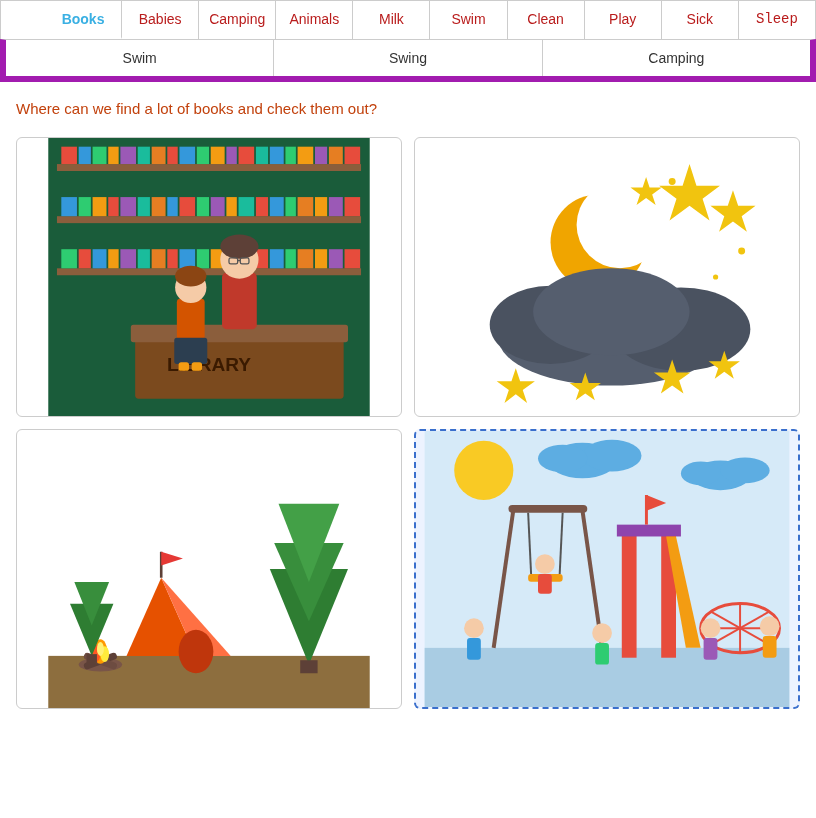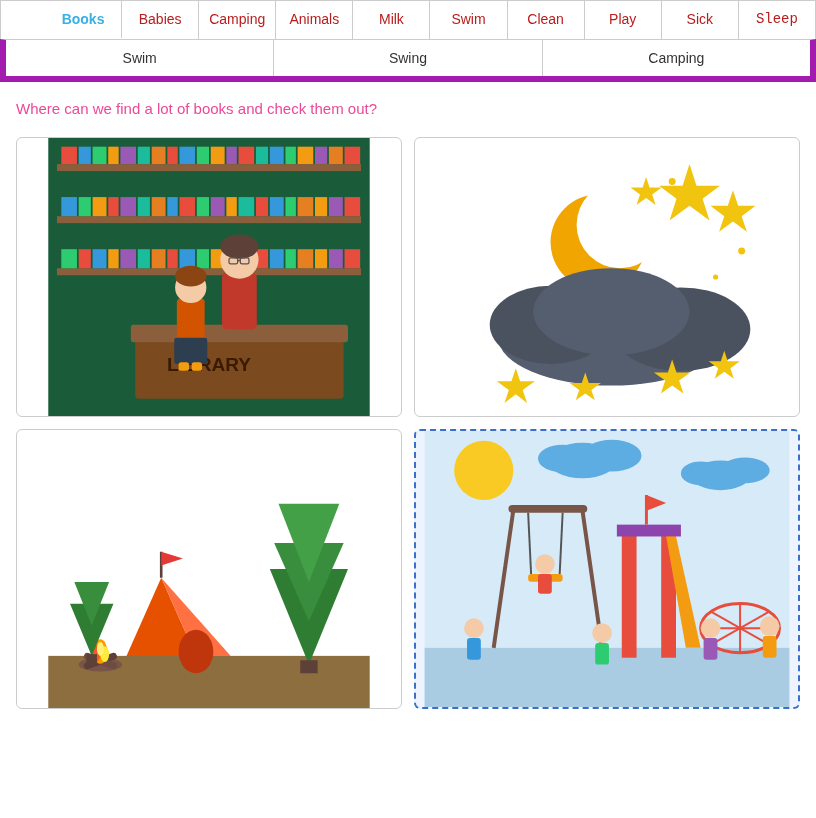--- a/index.html
+++ b/index.html
@@ -35,21 +35,21 @@
       border-right: 1px solid #ccc;
       font-size: 14px;
       color: #333;
       cursor: pointer;
     }
     .bottom-nav .nav-item:last-child { border-right: none; }
 
     .question {
       font-size: 15px;
       padding: 18px 16px 10px 16px;
-      color: #ec4899;
+      color: #c2410c;
     }
 
     .image-grid {
       display: grid;
       grid-template-columns: 1fr 1fr;
       gap: 12px;
       padding: 10px 16px 16px 16px;
     }
 
     .image-card {

